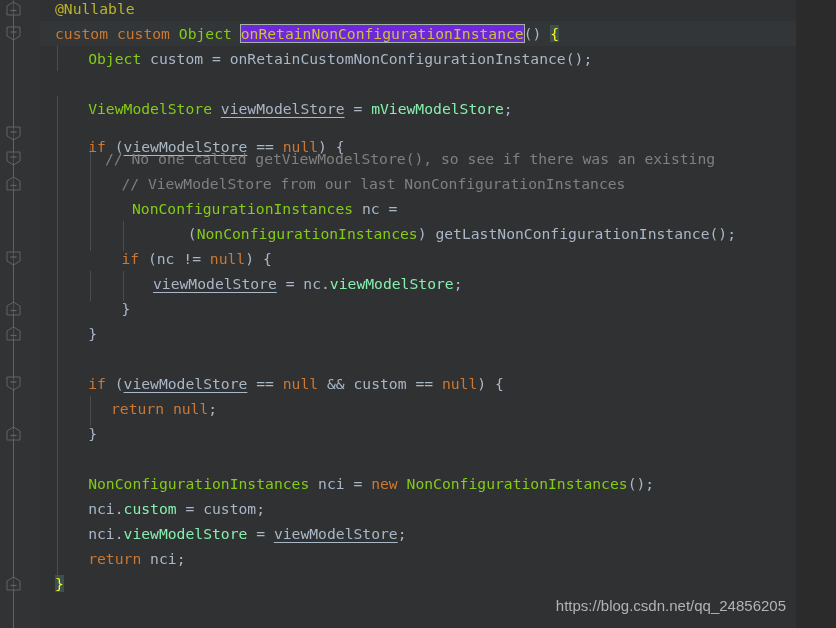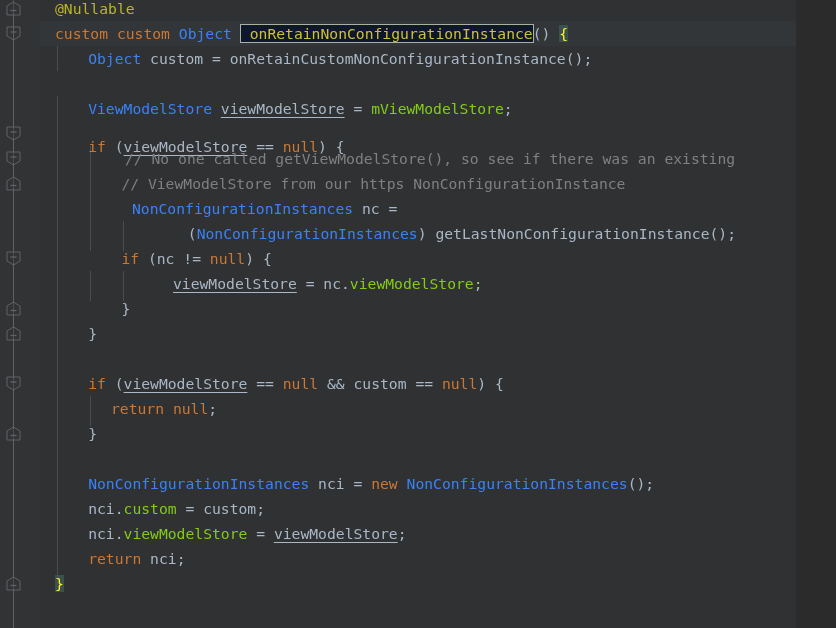--- a/index.html
+++ b/index.html
@@ -87,33 +87,32 @@
   .line-hl {
     position: absolute;
     left: 0;
     right: 0;
     height: 25px;
     background: #323639;
   }
 
   
   .t-kw      { color: #cc7832; }
-  .t-type    { color: #3b82f6; }
+  .t-type    { color: #84cc16; }
   .t-ident   { color: #a9b7c6; }
-  .t-field   { color: #84cc16; }
+  .t-field   { color: #86efac; }
   .t-local   { color: #a9b7c6; text-decoration: underline; text-underline-offset: 3px; }
   .t-anno    { color: #bbb529; }
   .t-comment { color: #808080; }
   .t-punct   { color: #a9b7c6; }
 
   .sel-name {
-    background: #0f172a;
+    background: #6d28d9;
     color: #cfc03a;
     outline: 1px solid #a8b0a8;
-    padding-left: 9px;
   }
   .brace-hl {
     background: #3b514d;
     color: #ffef28;
   }
 
   .watermark {
     position: absolute;
     right: 10px;
     bottom: 14px;
@@ -223,32 +222,33 @@
     <div class="indent-guide" style="left:50px;  top:396px; height:30px;"></div>
     <div class="indent-guide" style="left:83px;  top:271px; height:30px;"></div>
     <div class="indent-guide" style="left:83px;  top:221px; height:30px;"></div>
 
     <div id="code-lines">
         <div class="line" style="top: -4px; left: 15px;"><span class="t-anno">@Nullable</span></div>
         <div class="line" style="top: 21px; left: 15px;"><span class="t-kw">custom</span><span class="t-punct"> </span><span class="t-kw">custom</span><span class="t-punct"> </span><span class="t-type">Object</span><span class="t-punct"> </span><span class="sel-name">onRetainNonConfigurationInstance</span><span class="t-punct">() </span><span class="brace-hl">{</span></div>
         <div class="line" style="top: 46px; left: 48.2px;"><span class="t-type">Object</span><span class="t-punct"> </span><span class="t-ident">custom</span><span class="t-punct"> = </span><span class="t-ident">onRetainCustomNonConfigurationInstance</span><span class="t-punct">();</span></div>
         <div class="line" style="top: 96px; left: 48.2px;"><span class="t-type">ViewModelStore</span><span class="t-punct"> </span><span class="t-local">viewModelStore</span><span class="t-punct"> = </span><span class="t-field">mViewModelStore</span><span class="t-punct">;</span></div>
         <div class="line" style="top: 134px; left: 48.2px;"><span class="t-kw">if</span><span class="t-punct"> (</span><span class="t-local">viewModelStore</span><span class="t-punct"> == </span><span class="t-kw">null</span><span class="t-punct">) {</span></div>
-        <div class="line" style="top: 146px; left: 85px; text-align: right;"><span class="t-comment">// No one called getViewModelStore(), so see if there was an existing</span></div>
-        <div class="line" style="top: 171px; left: 81.4px;"><span class="t-comment">// ViewModelStore from our https NonConfigurationInstance</span></div>
+        <div class="line" style="top: 146px; left: 65px; text-align: right;"><span class="t-comment">// No one called getViewModelStore(), so see if there was an existing</span></div>
+        <div class="line" style="top: 171px; left: 81.4px;"><span class="t-comment">// ViewModelStore from our last NonConfigurationInstances</span></div>
         <div class="line" style="top: 196px; left: 92px;"><span class="t-type">NonConfigurationInstances</span><span class="t-punct"> </span><span class="t-ident">nc</span><span class="t-punct"> =</span></div>
         <div class="line" style="top: 221px; left: 147.8px;"><span class="t-punct">(</span><span class="t-type">NonConfigurationInstances</span><span class="t-punct">) </span><span class="t-ident">getLastNonConfigurationInstance</span><span class="t-punct">();</span></div>
         <div class="line" style="top: 246px; left: 81.4px;"><span class="t-kw">if</span><span class="t-punct"> (</span><span class="t-ident">nc</span><span class="t-punct"> != </span><span class="t-kw">null</span><span class="t-punct">) {</span></div>
-        <div class="line" style="top: 271px; left: 133px;"><span class="t-local">viewModelStore</span><span class="t-punct"> = </span><span class="t-ident">nc</span><span class="t-punct">.</span><span class="t-field">viewModelStore</span><span class="t-punct">;</span></div>
+        <div class="line" style="top: 271px; left: 113px;"><span class="t-local">viewModelStore</span><span class="t-punct"> = </span><span class="t-ident">nc</span><span class="t-punct">.</span><span class="t-field">viewModelStore</span><span class="t-punct">;</span></div>
         <div class="line" style="top: 296px; left: 81.4px;"><span class="t-punct">}</span></div>
         <div class="line" style="top: 321px; left: 48.2px;"><span class="t-punct">}</span></div>
         <div class="line" style="top: 371px; left: 48.2px;"><span class="t-kw">if</span><span class="t-punct"> (</span><span class="t-local">viewModelStore</span><span class="t-punct"> == </span><span class="t-kw">null</span><span class="t-punct"> &amp;&amp; </span><span class="t-ident">custom</span><span class="t-punct"> == </span><span class="t-kw">null</span><span class="t-punct">) {</span></div>
         <div class="line" style="top: 396px; left: 71px;"><span class="t-kw">return</span><span class="t-punct"> </span><span class="t-kw">null</span><span class="t-punct">;</span></div>
         <div class="line" style="top: 421px; left: 48.2px;"><span class="t-punct">}</span></div>
         <div class="line" style="top: 471px; left: 48.2px;"><span class="t-type">NonConfigurationInstances</span><span class="t-punct"> </span><span class="t-ident">nci</span><span class="t-punct"> = </span><span class="t-kw">new</span><span class="t-punct"> </span><span class="t-type">NonConfigurationInstances</span><span class="t-punct">();</span></div>
         <div class="line" style="top: 496px; left: 48.2px;"><span class="t-ident">nci</span><span class="t-punct">.</span><span class="t-field">custom</span><span class="t-punct"> = </span><span class="t-ident">custom</span><span class="t-punct">;</span></div>
         <div class="line" style="top: 521px; left: 48.2px;"><span class="t-ident">nci</span><span class="t-punct">.</span><span class="t-field">viewModelStore</span><span class="t-punct"> = </span><span class="t-local">viewModelStore</span><span class="t-punct">;</span></div>
         <div class="line" style="top: 546px; left: 48.2px;"><span class="t-kw">return</span><span class="t-punct"> </span><span class="t-ident">nci</span><span class="t-punct">;</span></div>
         <div class="line" style="top: 571px; left: 15px;"><span class="brace-hl">}</span></div>
       </div>
   </div>
 
+  <div class="watermark">https://blog.csdn.net/qq_24856205</div>
 </div>
 
 </body></html>

